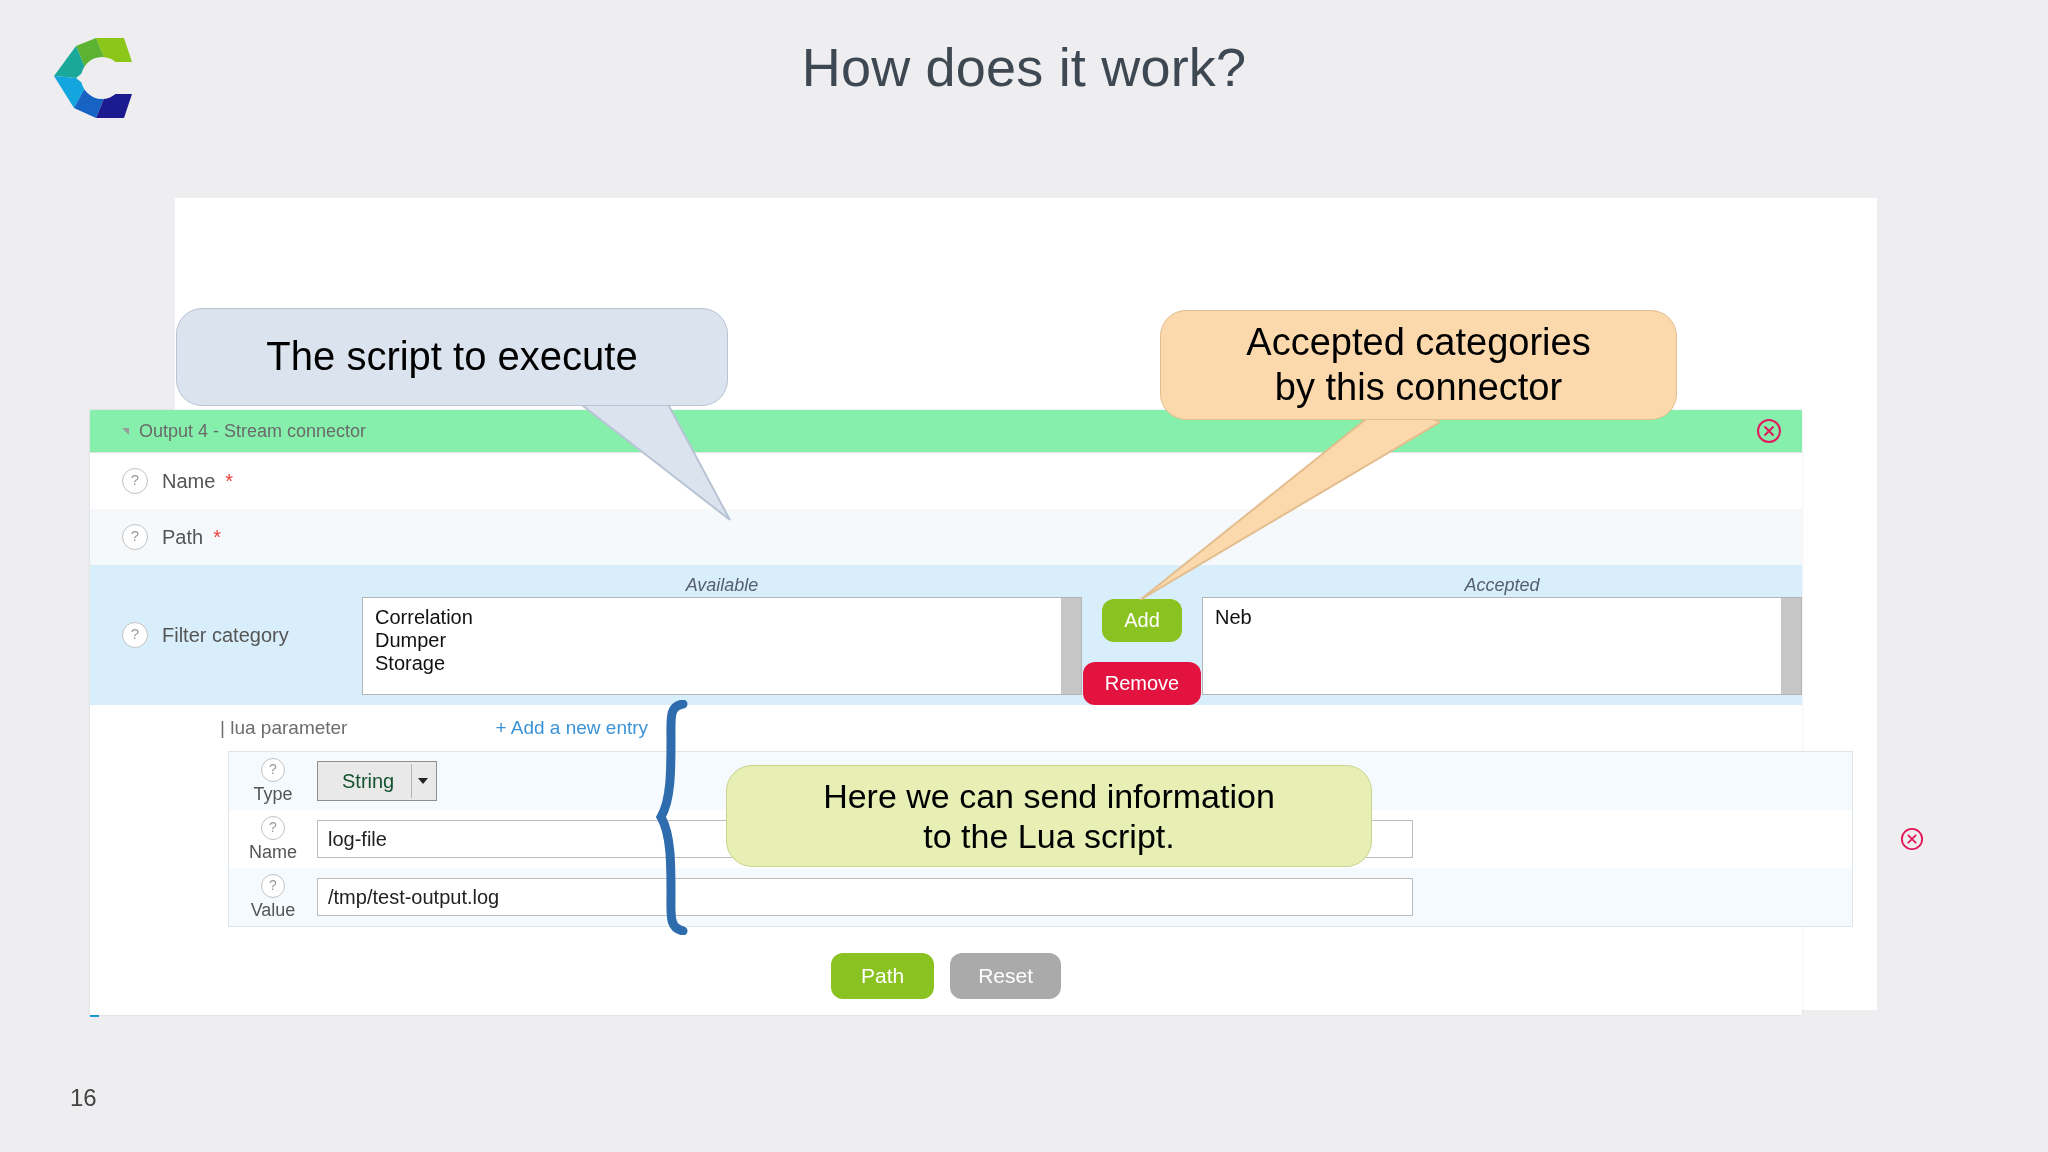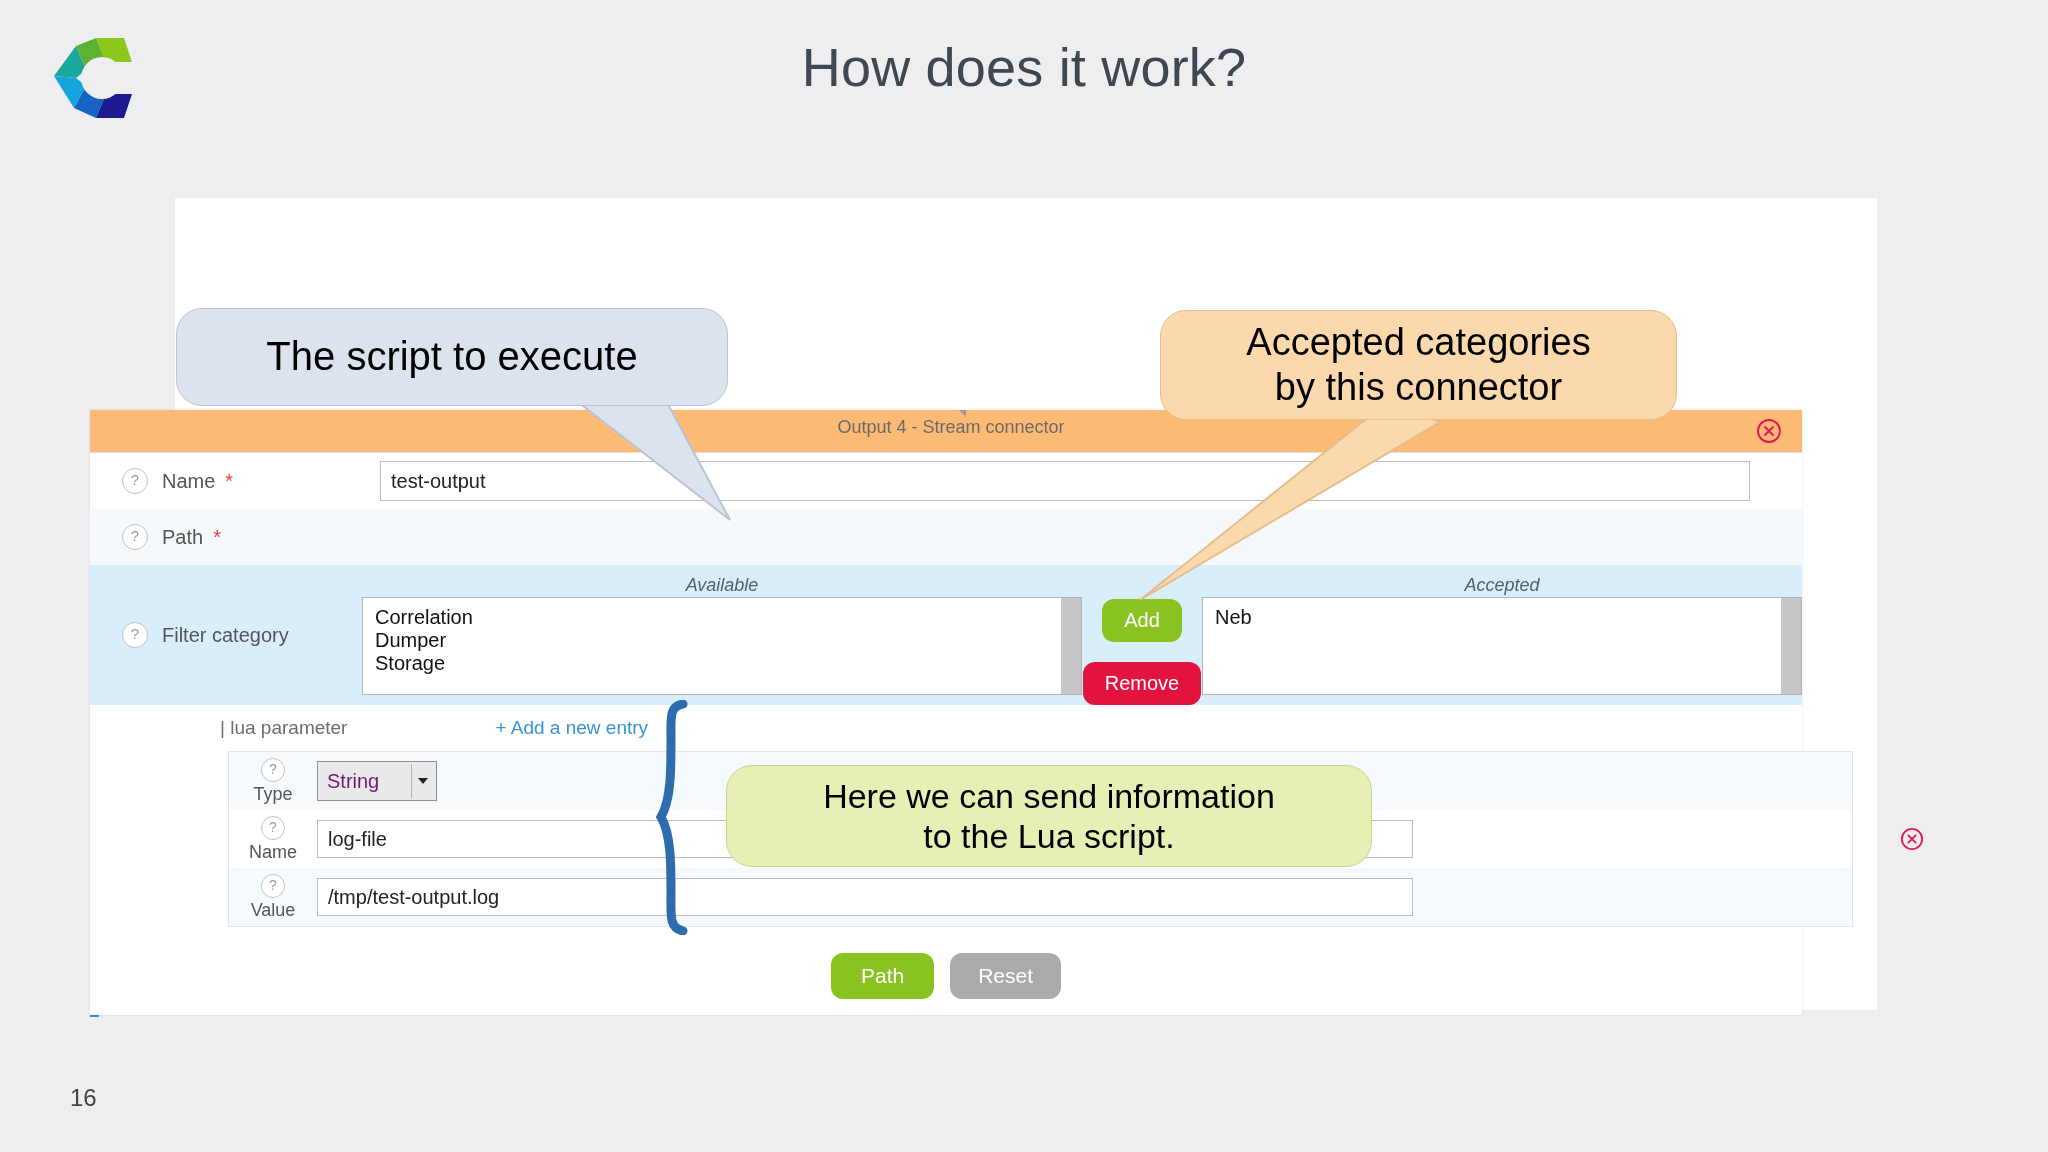--- a/index.html
+++ b/index.html
@@ -33,23 +33,23 @@
   }
 
   
   .form-window{
     position:absolute;left:90px;top:410px;width:1712px;height:605px;
     background:#ffffff;
     box-shadow:0 0 2px rgba(0,0,0,.12);
   }
   .form-header{
     position:relative;height:42px;
-    background:#fdba74;
+    background:#86efac;
     border-bottom:1px solid #e2e2e2;
-    display:flex;align-items:center;flex-direction:column;
+    display:flex;align-items:center;
   }
   .collapse-tri{
     margin-left:32px;width:0;height:0;
     border-left:7px solid transparent;
     border-top:7px solid #9a9a9a;
     border-right:0;
     transform:rotate(0deg);
   }
   .form-header-title{
     margin-left:10px;font-size:18px;color:#6a6a6a;
@@ -139,21 +139,21 @@
   .lua-row.white{background:#ffffff;}
   .lua-lblcell{
     width:88px;display:flex;flex-direction:column;align-items:center;
     justify-content:center;
   }
   .lua-lblcell .qmark{width:22px;height:22px;line-height:20px;font-size:14px;}
   .lua-lblcell .t{font-size:18px;color:#555;margin-top:2px;}
   .select{
     width:120px;height:40px;background:#e9e9e9;
     border:1px solid #8f8f8f;display:flex;align-items:center;
-    font-size:20px;color:#701a75;padding-left:9px;box-sizing:border-box;
+    font-size:20px;color:#14532d;padding-left:24px;box-sizing:border-box;
     position:relative;
   }
   .select .arw{
     position:absolute;right:2px;top:2px;bottom:2px;width:22px;
     background:#e9e9e9;border-left:1px solid #b4b4b4;
     display:flex;align-items:center;justify-content:center;
   }
   .select .arw i{
     width:0;height:0;border-left:5px solid transparent;
     border-right:5px solid transparent;border-top:6px solid #222;
@@ -244,23 +244,20 @@
         </svg>
       </div>
     </div>
 
     <div class="row white">
       <div class="lbl-cell">
         <div class="qmark">?</div>
         <span class="lbl-text">Name</span>
         <span class="req">*</span>
       </div>
-      <div class="inp name">
-        <span>test-output</span>
-      </div>
     </div>
 
     <div class="row alt">
       <div class="lbl-cell">
         <div class="qmark">?</div>
         <span class="lbl-text">Path</span>
         <span class="req">*</span>
       </div>
     </div>
 

